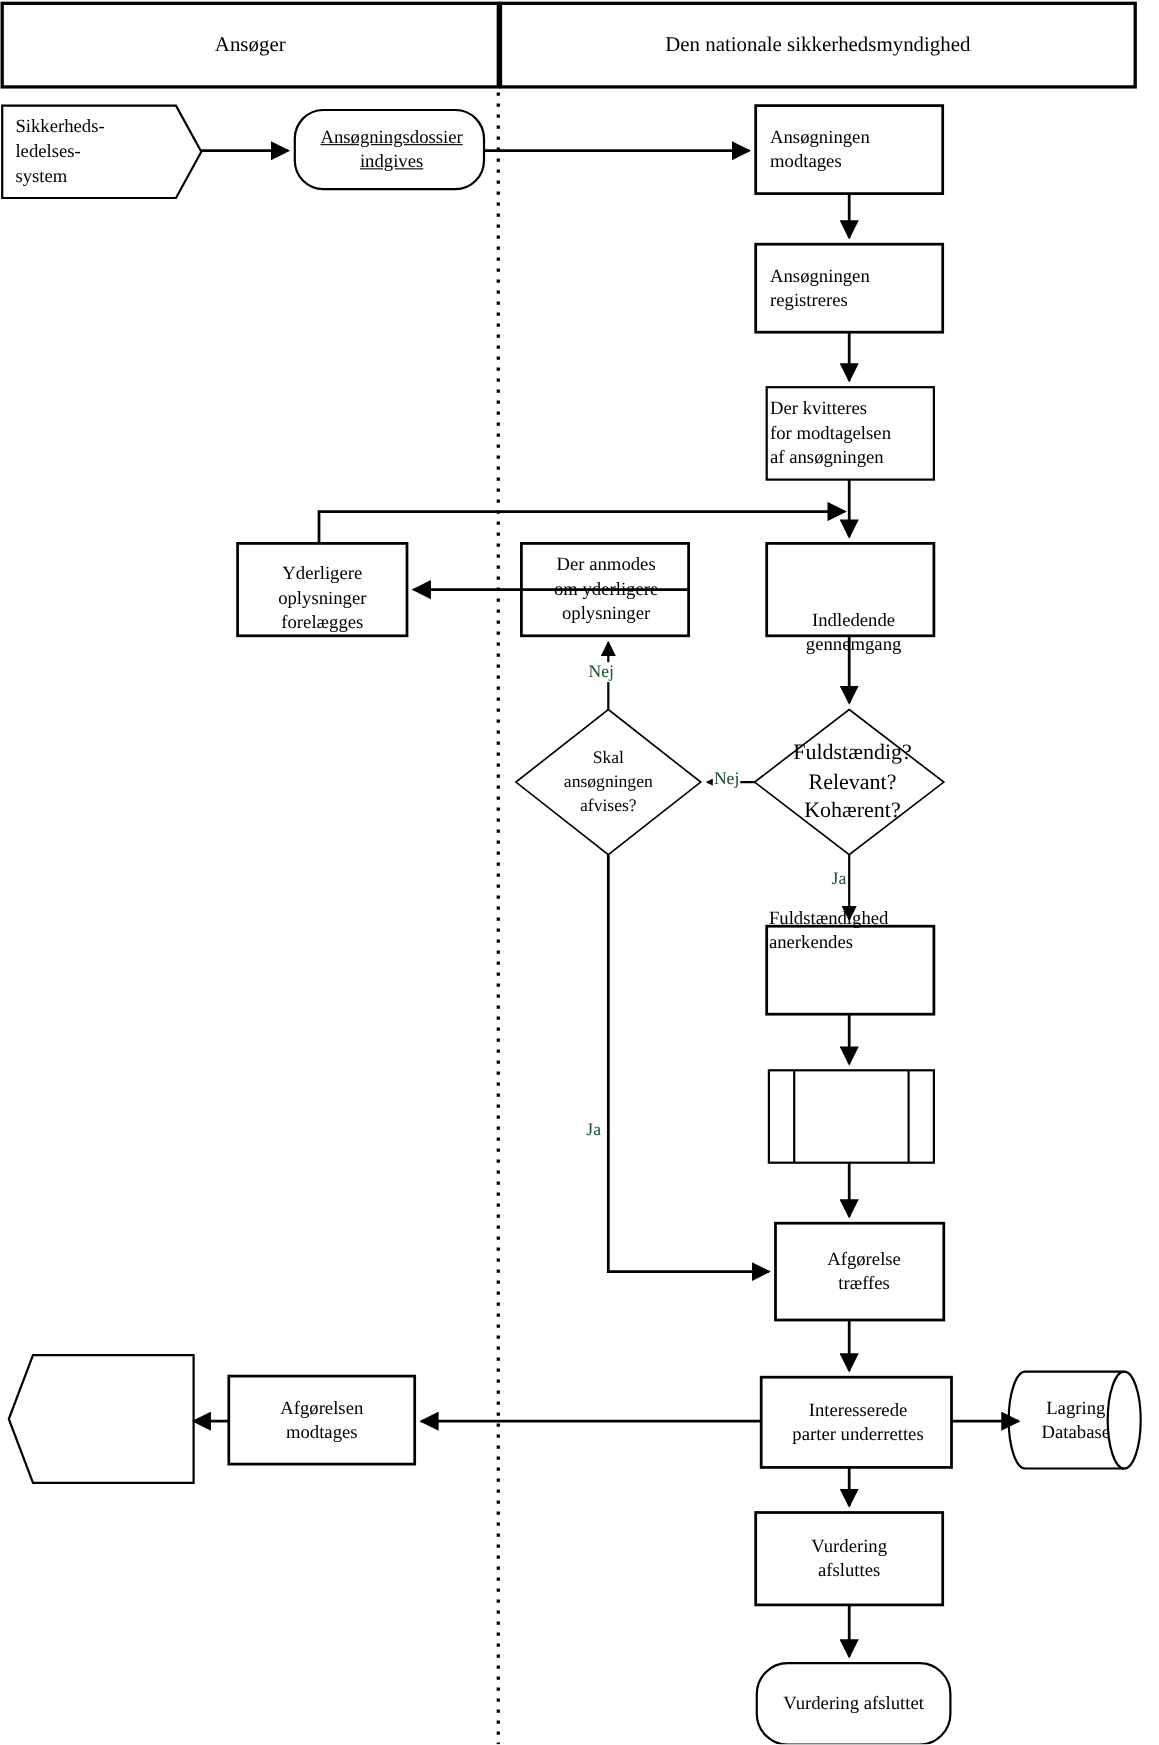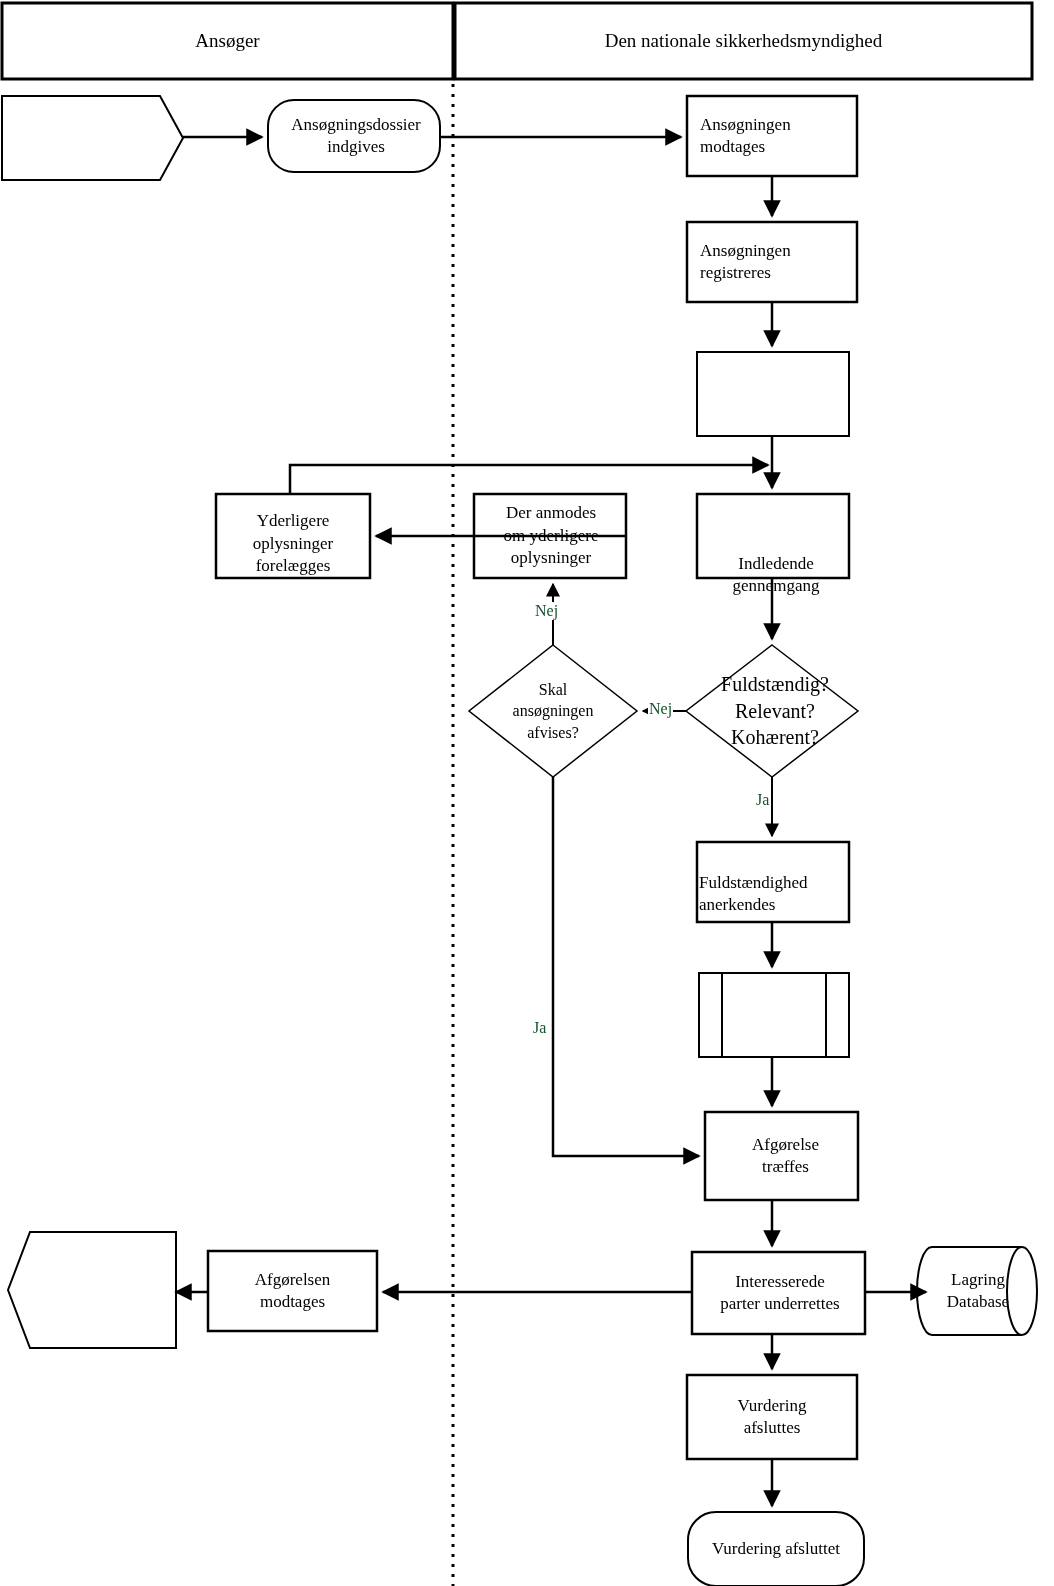--- a/index.html
+++ b/index.html
@@ -153,51 +153,57 @@
     <line x1="208" y1="1292" x2="176" y2="1292" stroke="#000000" stroke-width="2.5" marker-end="url(#arrow)"></line>
 
     <line x1="772" y1="1334" x2="772" y2="1369" stroke="#000000" stroke-width="2.5" marker-end="url(#arrow)"></line>
 
     <line x1="772" y1="1459" x2="772" y2="1506" stroke="#000000" stroke-width="2.5" marker-end="url(#arrow)"></line>
   </svg>
 
   <div class="lane-title" style="left:2px; top:3px; width:451px; height:76px;">Ansøger</div>
   <div class="lane-title" style="left:455px; top:3px; width:577px; height:76px;">Den nationale sikkerhedsmyndighed</div>
 
-
-  <div class="node-label" style="left:270px; top:100px; width:172px; height:72px;">Ansøgningsdossier
+  <div class="node-label" style="left:14px; top:96px; width:150px; height:84px; justify-content:flex-start; text-align:left;">Sikkerheds-
+ledelses-
+system</div>
+
+  <div class="node-label" style="left:270px; top:100px; width:172px; height:72px;text-decoration:underline;">Ansøgningsdossier
 indgives</div>
 
   <div class="node-label" style="left:700px; top:96px; width:160px; height:80px; justify-content:flex-start; text-align:left;">Ansøgningen
 modtages</div>
 
   <div class="node-label" style="left:700px; top:222px; width:160px; height:80px; justify-content:flex-start; text-align:left;">Ansøgningen
 registreres</div>
 
+  <div class="node-label" style="left:700px; top:352px; width:160px; height:84px; justify-content:flex-start; text-align:left;">Der kvitteres
+for modtagelsen
+af ansøgningen</div>
 
   <div class="node-label" style="left:700px; top:494px; width:152px; height:84px;margin-top:39px;">Indledende
 gennemgang</div>
 
   <div class="node-label" style="left:216px; top:494px; width:154px; height:100px;">Yderligere
 oplysninger
 forelægges</div>
 
   <div class="node-label" style="left:476px; top:494px; width:150px; height:84px;">Der anmodes
 om yderligere
 oplysninger</div>
 
   <div class="node-label" style="left:700px; top:665px; width:150px; height:92px; font-size:20px;">Fuldstændig?
 Relevant?
 Kohærent?</div>
 
   <div class="node-label" style="left:481px; top:665px; width:144px; height:92px; font-size:16px;">Skal
 ansøgningen
 afvises?</div>
 
-  <div class="node-label" style="left:699px; top:854px; width:152px; height:80px; justify-content:flex-start; text-align:left;border-radius:21px;">Fuldstændighed
+  <div class="node-label" style="left:699px; top:806px; width:152px; height:80px; justify-content:flex-start; text-align:left;border-radius:21px;">Fuldstændighed
 anerkendes</div>
 
 
   <div class="node-label" style="left:705px; top:1112px; width:161px; height:88px;">Afgørelse
 træffes</div>
 
   <div class="node-label" style="left:692px; top:1252px; width:176px; height:82px;">Interesserede
 parter underrettes</div>
 
   <div class="node-label" style="left:932px; top:1247px; width:92px; height:88px;">Lagring

